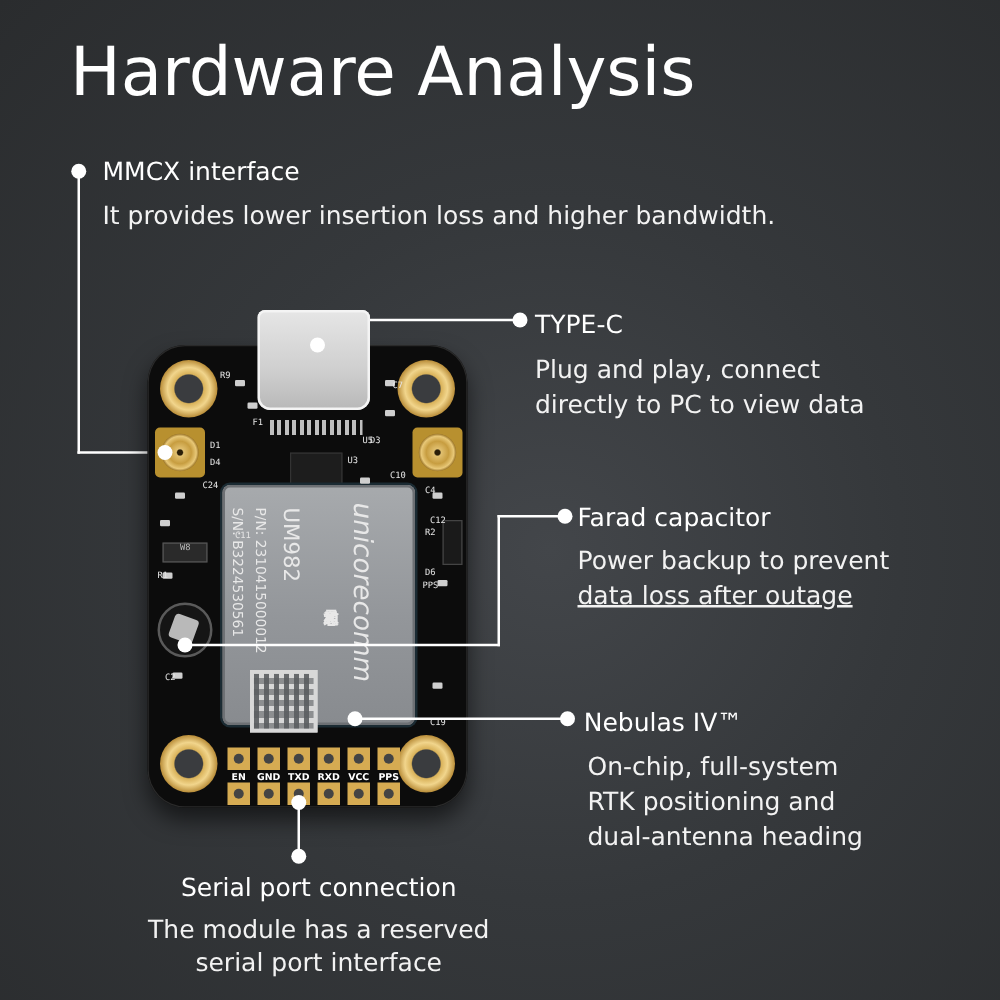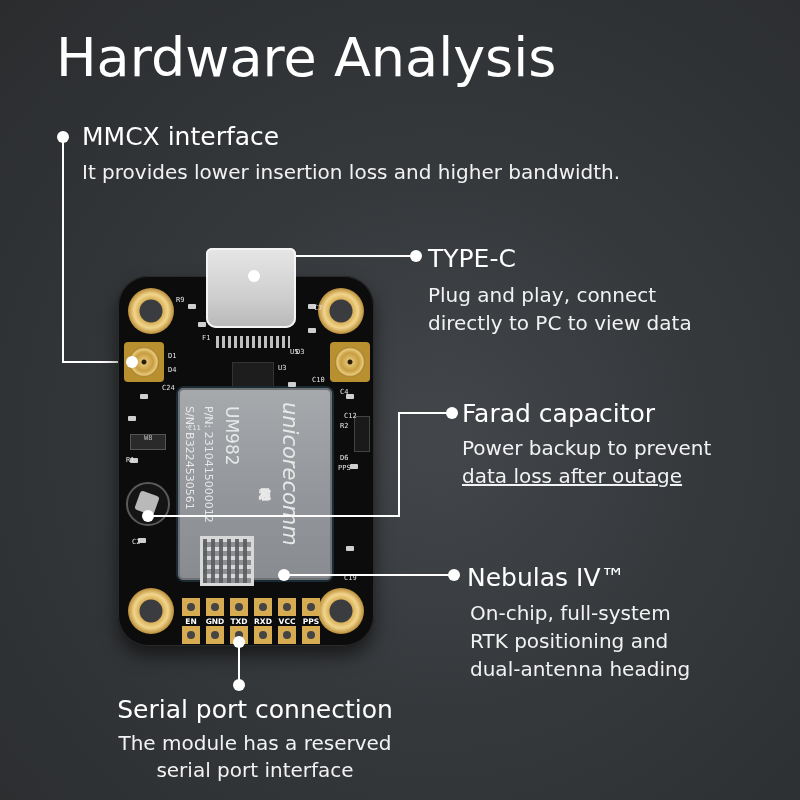--- a/index.html
+++ b/index.html
@@ -6,21 +6,21 @@
   body {
     width: 800px; height: 800px; overflow: hidden; position: relative;
     background: radial-gradient(ellipse at 55% 55%, #43464a 0%, #35383b 45%, #2a2c2e 100%);
     font-family: "DejaVu Sans", sans-serif; color: #ffffff;
   }
   .abs { position: absolute; }
   .title {
     left: 56px; top: 22px; font-size: 54px; font-weight: 400; letter-spacing: 0px;
     line-height: 72px; white-space: nowrap;
   }
-  .h { font-size: 25px; line-height: 30px; white-space: nowrap; font-weight: 400; }
+  .h { font-size: 20px; line-height: 30px; white-space: nowrap; font-weight: 400; }
   .d { font-size: 20px; line-height: 27px; white-space: nowrap; font-weight: 400; color: #f2f2f2; }
   .line { background: #ffffff; position: absolute; }
   .dot { position: absolute; width: 12px; height: 12px; border-radius: 50%; background: #ffffff; }
 
   
   .board {
     left: 118px; top: 276px; width: 256px; height: 370px;
     background: #0c0c0c; border-radius: 30px;
     box-shadow: 0 10px 18px rgba(0,0,0,0.55), inset 0 0 0 1px #2a2a2a;
   }

